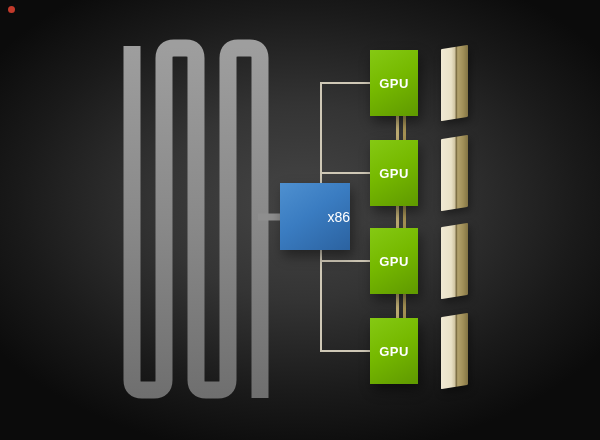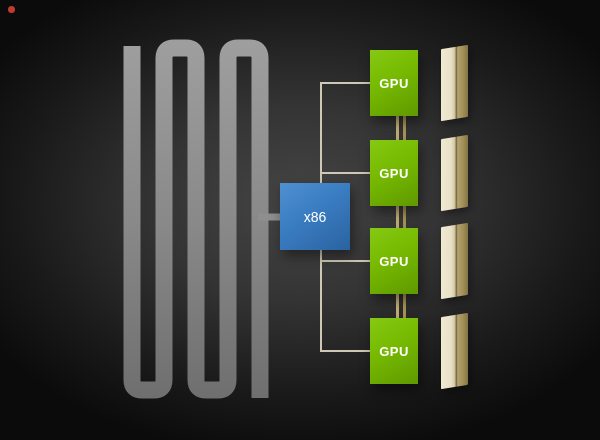--- a/index.html
+++ b/index.html
@@ -11,20 +11,21 @@
   svg.layer{position:absolute;left:0;top:0;z-index:1;}
   .red-dot{position:absolute;left:8px;top:6px;width:7px;height:7px;border-radius:50%;
     background:#c23a2b;z-index:5;}
   .block{
     position:absolute;z-index:2;display:flex;align-items:center;justify-content:center;
     color:#ffffff;box-shadow:3px 6px 12px rgba(0,0,0,.45);
   }
   .x86{
     left:280px;top:183px;width:70px;height:67px;font-size:14px;
     background:linear-gradient(145deg,#4e90d0 0%,#3a7cc1 45%,#2b62a0 100%);
+    justify-content:flex-end;
   }
   .gpu{
     left:370px;width:48px;height:66px;font-size:13px;font-weight:bold;letter-spacing:.5px;
     background:linear-gradient(150deg,#85c913 0%,#76b900 45%,#5f9900 100%);
   }
   .gpu-1{top:50px}.gpu-2{top:140px}.gpu-3{top:228px}.gpu-4{top:318px}
   .mem{
     position:absolute;left:441px;width:27px;height:72px;z-index:2;
     transform:skewY(-9deg);border-radius:1px;
     background:linear-gradient(90deg,#f0e9d3 0%,#e9e1c6 38%,#cfc3a0 52%,#6e6039 56%,#b3a26d 62%,#a08f58 82%,#837444 100%);

